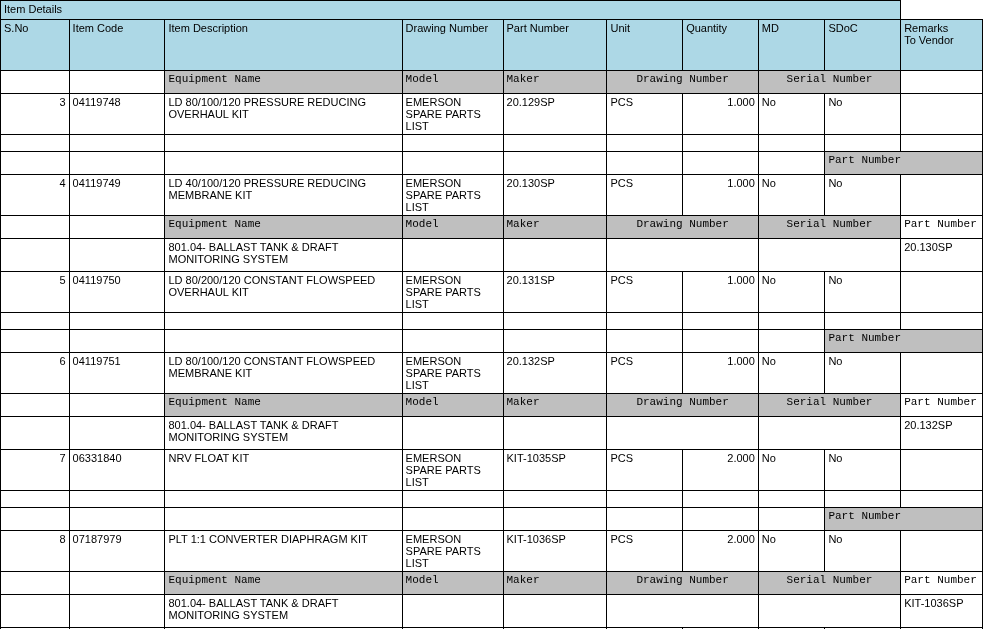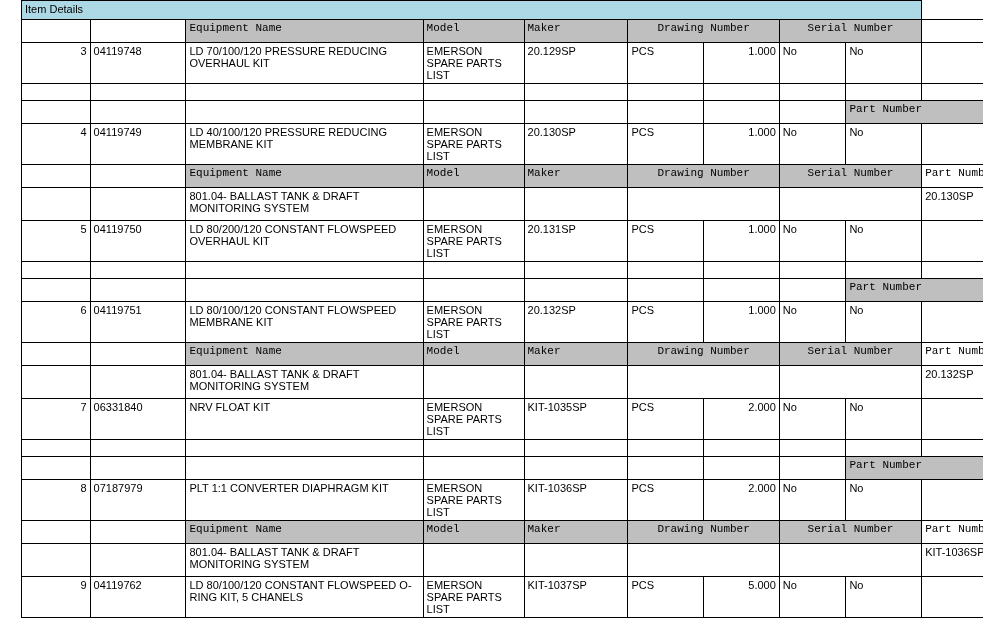--- a/index.html
+++ b/index.html
@@ -12,21 +12,20 @@
     height: 629px;
     font-family: "Liberation Sans", sans-serif;
     font-size: 11px;
     color: #000000;
     overflow: hidden;
   }
   #sheet {
     position: relative;
     width: 817px;
     height: 629px;
-    margin-left: 21px;
   }
   table.grid {
     border-collapse: collapse;
     table-layout: fixed;
     width: 983px;
   }
   table.grid td, table.grid th {
     border: 1px solid #000000;
     padding: 2px 3px;
     vertical-align: top;
@@ -110,36 +109,51 @@
       <col style="width:75px">
       <col style="width:81px">
     </colgroup>
     <tbody>
 
       <tr class="title-band">
         <td colspan="9">Item Details</td>
         <td class="blank"></td>
       </tr>
 
+      <tr class="hdr">
+        <td>S.No</td>
+        <td>Item Code</td>
+        <td>Item Description</td>
+        <td>Drawing Number</td>
+        <td>Part Number</td>
+        <td>Unit</td>
+        <td>Quantity</td>
+        <td>MD</td>
+        <td>SDoC</td>
+        <td>
+          <span>Remarks</span><br>
+          <span>To Vendor</span>
+        </td>
+      </tr>
 
       <tr class="subhdr">
         <td class="plain"></td>
         <td class="plain"></td>
         <td>Equipment Name</td>
         <td>Model</td>
         <td>Maker</td>
         <td colspan="2" class="center">Drawing Number</td>
         <td colspan="2" class="center">Serial Number</td>
         <td class="plain"></td>
       </tr>
 
       <tr class="data tall">
         <td class="num">3</td>
         <td>04119748</td>
-        <td>LD 70/100/120 PRESSURE REDUCING OVERHAUL KIT</td>
+        <td>LD 80/100/120 PRESSURE REDUCING OVERHAUL KIT</td>
         <td>EMERSON SPARE PARTS LIST</td>
         <td>20.129SP</td>
         <td>PCS</td>
         <td class="num">1.000</td>
         <td>No</td>
         <td>No</td>
         <td></td>
       </tr>
 
       <tr class="white-gap">

